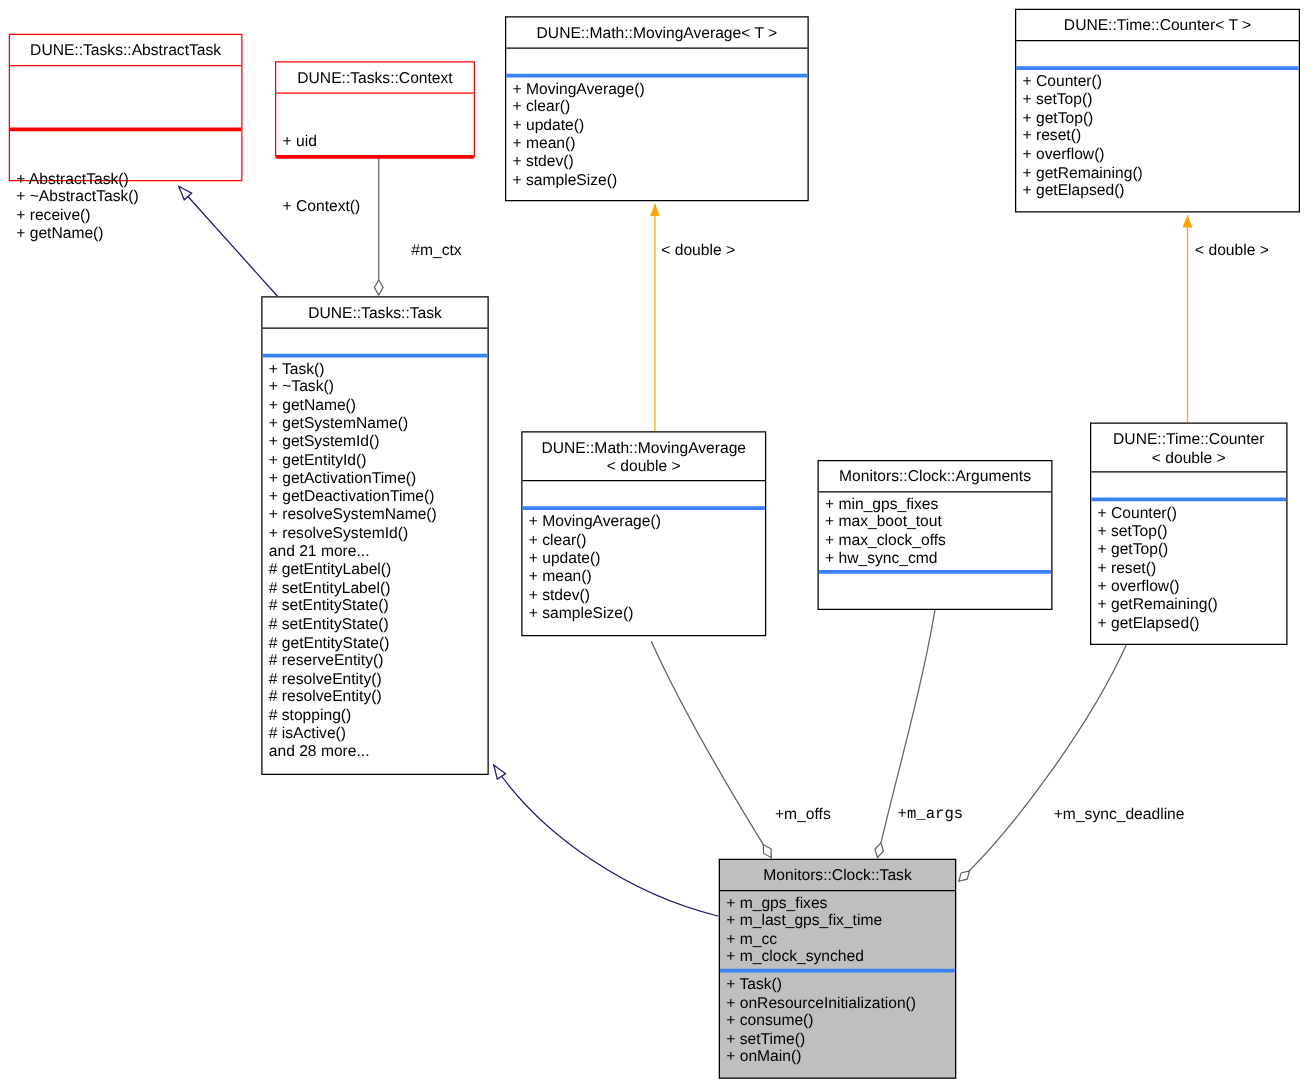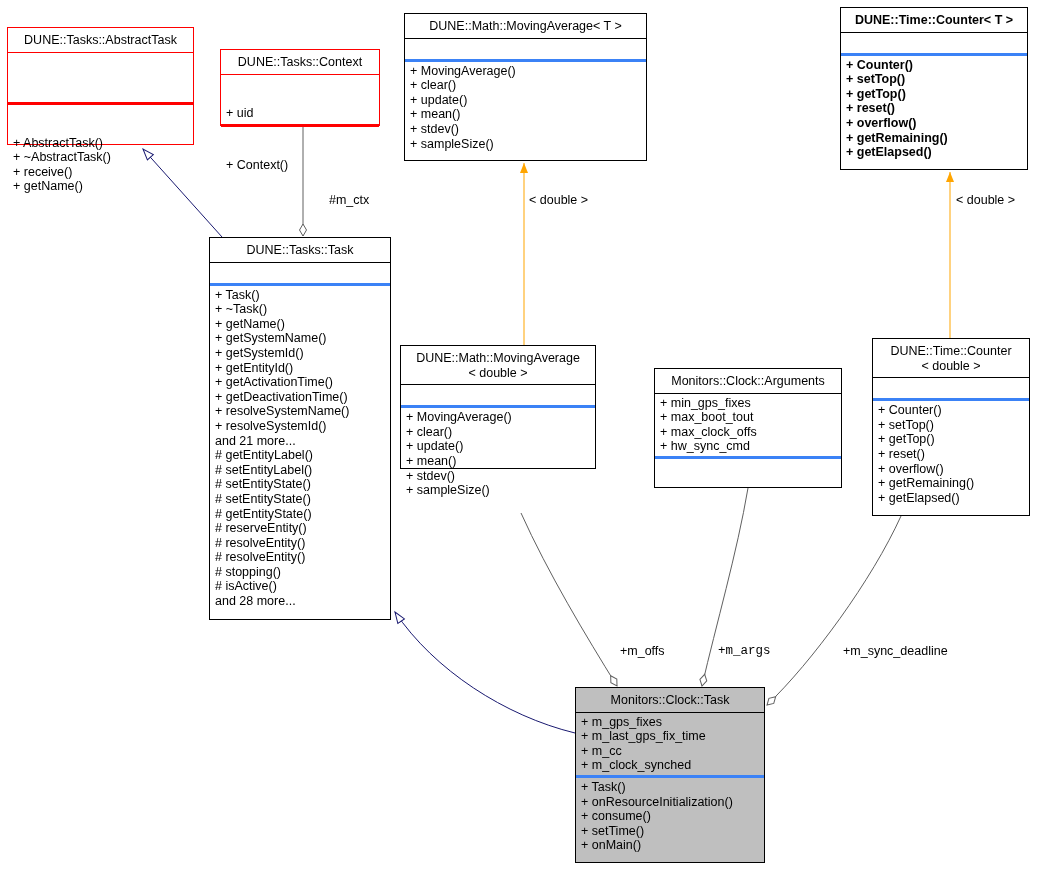--- a/index.html
+++ b/index.html
@@ -118,21 +118,21 @@
     <div class="uml-methods">
         <div>+ MovingAverage()</div>
         <div>+ clear()</div>
         <div>+ update()</div>
         <div>+ mean()</div>
         <div>+ stdev()</div>
         <div>+ sampleSize()</div>
       </div>
   </div>
 
-  <div class="uml-class" style="left:840px; top:7px; width:188px; height:163px;font-weight:bold;">
+  <div class="uml-class" style="left:812px; top:7px; width:228px; height:163px;">
     <div class="uml-title">DUNE::Time::Counter&lt; T &gt;</div>
     <div class="uml-attrs"></div>
     <div class="uml-methods">
         <div>+ Counter()</div>
         <div>+ setTop()</div>
         <div>+ getTop()</div>
         <div>+ reset()</div>
         <div>+ overflow()</div>
         <div>+ getRemaining()</div>
         <div>+ getElapsed()</div>
@@ -161,21 +161,21 @@
         <div># getEntityState()</div>
         <div># reserveEntity()</div>
         <div># resolveEntity()</div>
         <div># resolveEntity()</div>
         <div># stopping()</div>
         <div># isActive()</div>
         <div>and 28 more...</div>
       </div>
   </div>
 
-  <div class="uml-class" style="left:400px; top:345px; width:196px; height:124px;">
+  <div class="uml-class" style="left:417px; top:345px; width:196px; height:164px;">
     <div class="uml-title">
       <div>DUNE::Math::MovingAverage</div>
       <div>&lt; double &gt;</div>
     </div>
     <div class="uml-attrs"></div>
     <div class="uml-methods">
         <div>+ MovingAverage()</div>
         <div>+ clear()</div>
         <div>+ update()</div>
         <div>+ mean()</div>

